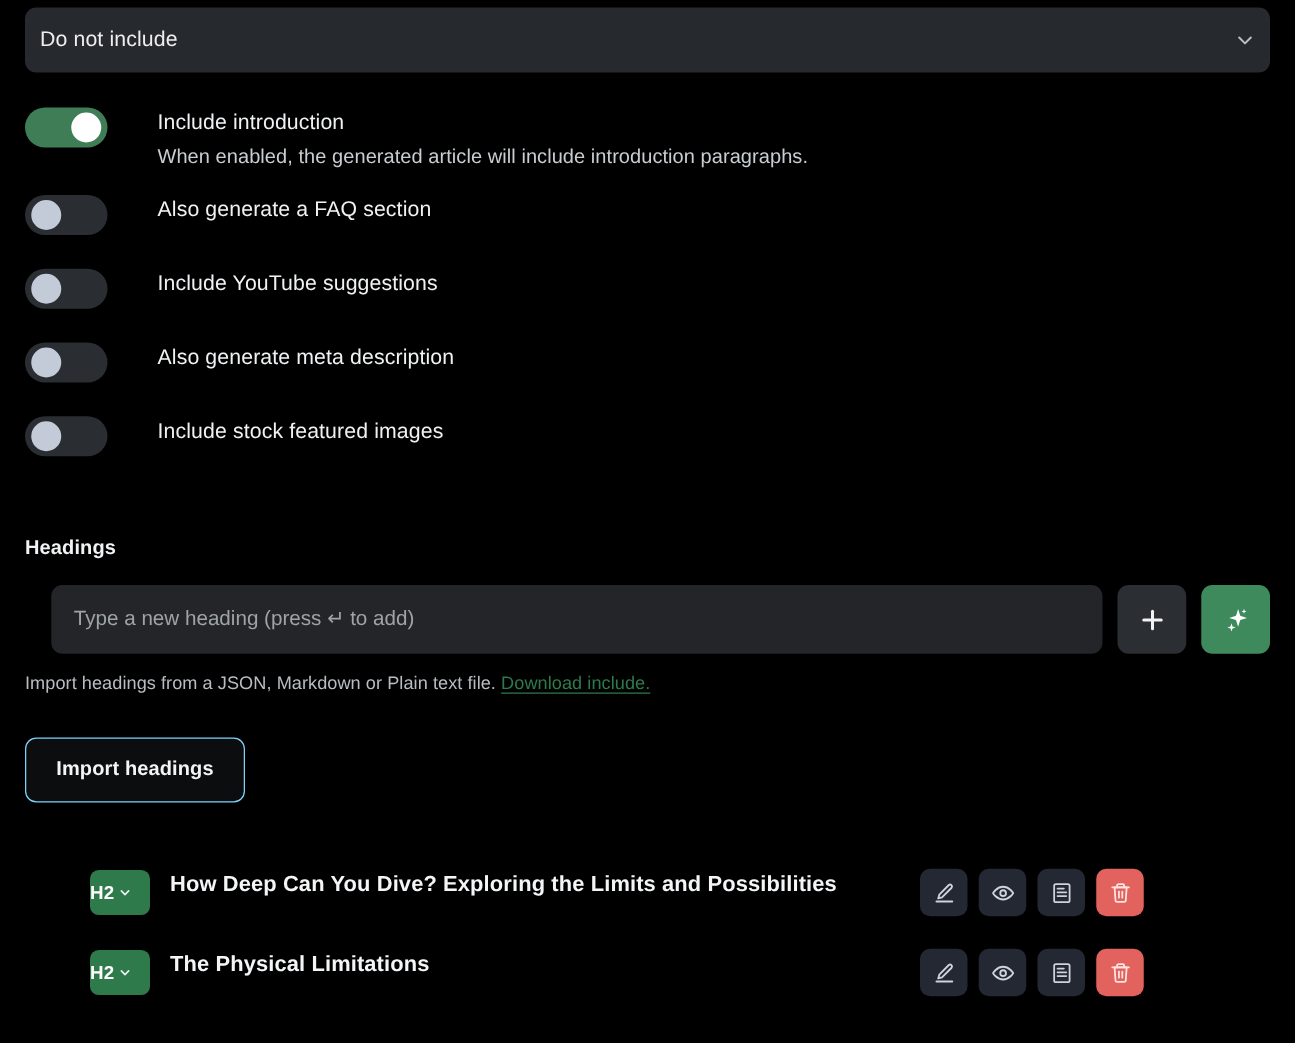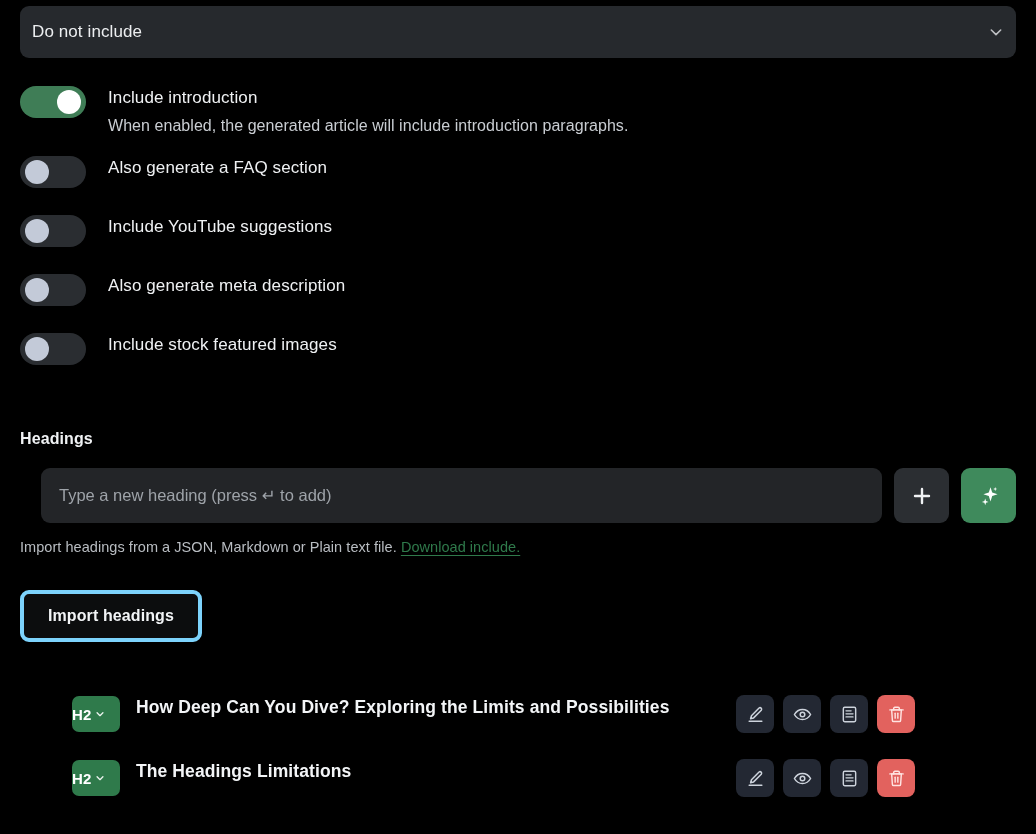--- a/index.html
+++ b/index.html
@@ -53,20 +53,21 @@
   .toggles {
     position: absolute;
     left: 20px;
     top: 84px;
     width: 940px;
   }
   .toggle-row {
     display: flex;
     align-items: flex-start;
     min-height: 44px;
+    gap: 18px;
   }
   .toggle-row + .toggle-row { margin-top: 15px; }
 
   .switch {
     position: relative;
     flex: none;
     width: 66px;
     height: 32px;
     border-radius: 18px;
     background: #2a2d31;
@@ -167,21 +168,21 @@
     cursor: pointer;
   }
 
   .import-btn {
     position: absolute;
     left: 20px;
     top: 590px;
     height: 52px;
     padding: 0 24px;
     background: #0c0d0e;
-    border: 4px solid #7dd3fc;
+    border: 1px solid #7dd3fc;
     border-radius: 9px;
     color: #f2f4f6;
     font-family: "Liberation Sans", sans-serif;
     font-size: 16px;
     font-weight: 600;
     letter-spacing: .1px;
     cursor: pointer;
   }
 
   
@@ -400,21 +401,21 @@
 
     <div class="heading-row">
       <div class="tag">
         <span class="tag-text">H2</span>
         <span class="tchev">
           <svg viewBox="0 0 24 24" fill="none" stroke="#ffffff" stroke-width="3.2" stroke-linecap="round" stroke-linejoin="round">
               <polyline points="5,9 12,16 19,9"></polyline>
             </svg>
         </span>
       </div>
-      <div class="heading-title">The Headings Limitations</div>
+      <div class="heading-title">The Physical Limitations</div>
       <div class="row-actions">
         <button class="act">
           <span>
             <svg width="19" height="19" viewBox="0 0 24 24" fill="none" stroke="#cdd3dc" stroke-width="1.9" stroke-linecap="round" stroke-linejoin="round">
                 <path d="M16.5 3.8a2 2 0 0 1 2.8 2.8L9.6 16.3 5.8 17.4l1.1-3.8z"></path>
                 <line x1="4" y1="20.4" x2="20" y2="20.4"></line>
               </svg>
           </span>
         </button>
         <button class="act">

